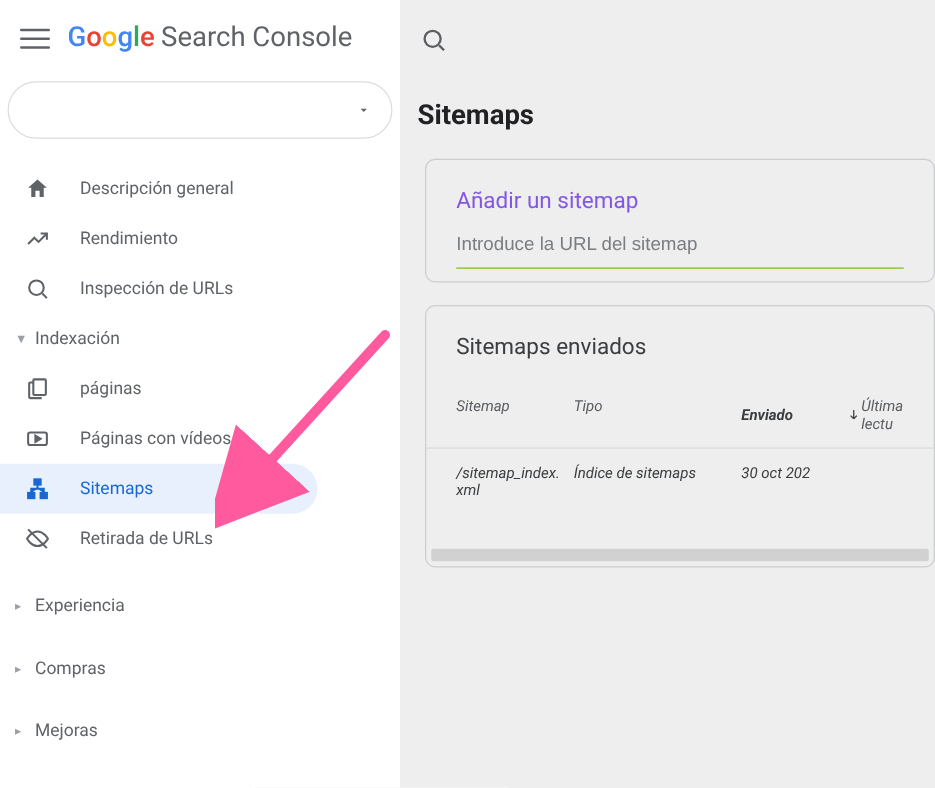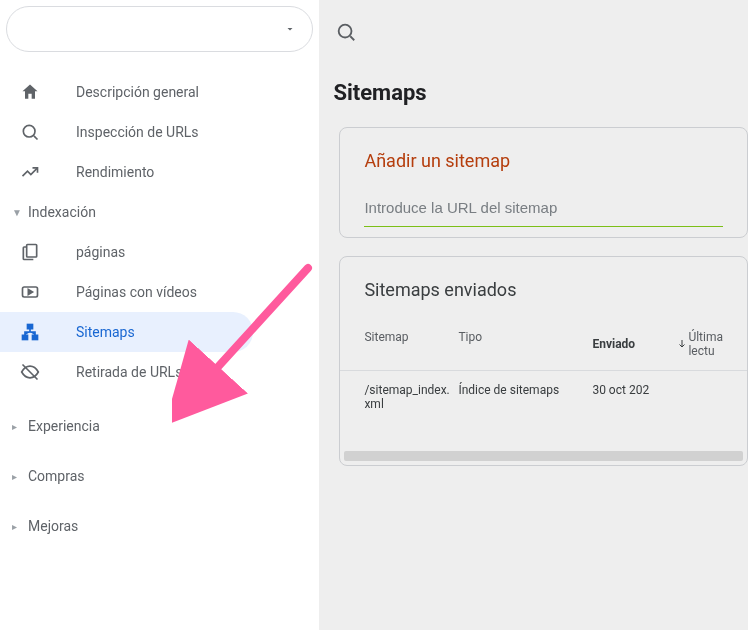--- a/index.html
+++ b/index.html
@@ -12,57 +12,68 @@
   .logo { display: flex; align-items: baseline; gap: 5px; font-size: 22px; }
   .g-o { font-weight: 500; }
   .g-blue { color: #4285F4; }
   .g-red { color: #EA4335; }
   .g-yellow { color: #FBBC05; }
   .g-green { color: #34A853; }
   .logo-text { color: #5f6368; font-weight: 400; font-size: 22px; }
   .property-select { margin: 6px 6px 20px 6px; height: 46px; border: 1px solid #dadce0; border-radius: 23px; display: flex; align-items: center; padding: 0 16px; justify-content: flex-end; cursor: pointer; }
   .property-select .chev { color: #5f6368; }
   .nav { flex: 1; overflow-y: auto; }
-  .nav-item { display: flex; align-items: center; height: 40px; padding: 0 20px 0 20px; gap: 36px; cursor: pointer; color: #5f6368; font-size: 14px; position: relative; }
+  .nav-item { display: flex; align-items: center; height: 40px; padding: 0 20px 0 20px; gap: 24px; cursor: pointer; color: #5f6368; font-size: 14px; position: relative; }
   .nav-item.sub { padding-left: 20px; }
   .nav-item.selected { background: #e8f0fe; color: #1967d2; border-radius: 0 20px 20px 0; margin-right: 66px; }
   .nav-item.selected .icon svg { stroke: #1967d2; fill: #1967d2; }
   .nav-item .icon { width: 20px; height: 20px; display: flex; align-items: center; justify-content: center; flex-shrink: 0; }
   .nav-item .icon svg { width: 20px; height: 20px; }
   .section-head { display: flex; align-items: center; height: 40px; padding: 0 12px; gap: 6px; cursor: pointer; color: #5f6368; font-size: 14px; }
   .section-head .tri { width: 10px; color: #9aa0a6; font-size: 10px; }
   .main { flex: 1; background: #fff; position: relative; }
   .overlay { position: absolute; inset: 0; background: rgba(32,33,36,0.08); pointer-events: none; }
   .top-search { height: 64px; display: flex; align-items: center; padding: 0 16px; }
   .search-icon-main { color: #5f6368; }
   .page-title { padding: 16px 14px 22px 14px; font-size: 22px; color: #202124; }
   .card { background: #fff; border: 1px solid #dadce0; border-radius: 8px; margin: 0 0 18px 20px; padding: 0; overflow: hidden; }
   .card-inner { padding: 22px 24px 10px 24px; }
-  .card-title { font-size: 18px; color: #c2410c; margin-bottom: 22px; }
+  .card-title { font-size: 18px; color: #8b5cf6; margin-bottom: 10px; }
   .sitemap-input { width: 100%; border: none; border-bottom: 1px solid #84cc16; padding: 6px 0 10px 0; font-size: 15px; color: #5f6368; outline: none; background: transparent; }
   .sitemap-input::placeholder { color: #80868b; }
   .table-head { display: flex; padding: 18px 24px 12px 24px; font-size: 12px; color: #5f6368; gap: 0; }
-  .th, .td { font-size: 12px; }
+  .th, .td { font-size: 12px; font-style: italic; }
   .col-sitemap { width: 94px; }
   .col-type { width: 134px; }
   .col-sent { width: 96px; display:flex; align-items:center; gap:4px;justify-content:space-between;}
   .col-last { flex: 1; }
   .table-head .col-sent { font-weight: 700; color: #3c4043; }
   .table-row { display: flex; padding: 12px 24px 40px 24px; border-top: 1px solid #e8eaed; font-size: 13px; color: #3c4043; }
   .table-row .col-sitemap { word-break: break-all; padding-right: 8px; }
   .card2-title { font-size: 18px; color: #3c4043; padding: 22px 24px 12px 24px; }
   .hscroll { height: 10px; background: #e0e0e0; margin: 0 4px 4px 4px; border-radius: 2px; }
   .arrow-annot { position: absolute; left: 172px; top: 262px; pointer-events: none; z-index: 50; }
   svg { display: block; }
 </style>
 </head>
 <body>
 
 <div class="app">
   <aside class="sidebar">
+    <div class="header">
+      <div class="hamburger">
+          <span></span>
+          <span></span>
+          <span></span>
+        </div>
+      <div class="logo">
+        <span class="g-o"><span class="g-blue">G</span><span class="g-red">o</span><span class="g-yellow">o</span><span class="g-blue">g</span><span class="g-green">l</span><span class="g-red">e</span></span>
+        <span class="logo-text">Search Console</span>
+      </div>
+    </div>
 
     <div class="property-select">
       <span class="chev">
         <svg width="12" height="12" viewBox="0 0 24 24">
             <path d="M7 10l5 5 5-5z" fill="#5f6368"></path>
           </svg>
       </span>
     </div>
 
     <nav class="nav">
@@ -70,34 +81,34 @@
         <span class="icon">
             <svg viewBox="0 0 24 24" fill="#5f6368">
               <path d="M12 3l9 8h-3v9h-4v-6H10v6H6v-9H3z"></path>
             </svg>
           </span>
         <span>Descripción general</span>
       </div>
       <div class="nav-item">
         <span class="icon">
             <svg viewBox="0 0 24 24" fill="none" stroke="#5f6368" stroke-width="2">
+              <polyline points="3 17 9 11 13 15 21 7"></polyline>
+              <polyline points="15 7 21 7 21 13"></polyline>
+            </svg>
+          </span>
+        <span>Rendimiento</span>
+      </div>
+      <div class="nav-item">
+        <span class="icon">
+            <svg viewBox="0 0 24 24" fill="none" stroke="#5f6368" stroke-width="2">
               <circle cx="11" cy="11" r="7"></circle>
               <line x1="21" y1="21" x2="16.65" y2="16.65"></line>
             </svg>
           </span>
         <span>Inspección de URLs</span>
-      </div>
-      <div class="nav-item">
-        <span class="icon">
-            <svg viewBox="0 0 24 24" fill="none" stroke="#5f6368" stroke-width="2">
-              <polyline points="3 17 9 11 13 15 21 7"></polyline>
-              <polyline points="15 7 21 7 21 13"></polyline>
-            </svg>
-          </span>
-        <span>Rendimiento</span>
       </div>
 
       <div class="section-head">
         <span class="tri">▼</span>
         <span>Indexación</span>
       </div>
       <div class="nav-item sub">
         <span class="icon">
             <svg viewBox="0 0 24 24" fill="none" stroke="#5f6368" stroke-width="2">
               <rect x="8" y="3" width="12" height="15" rx="1"></rect>

